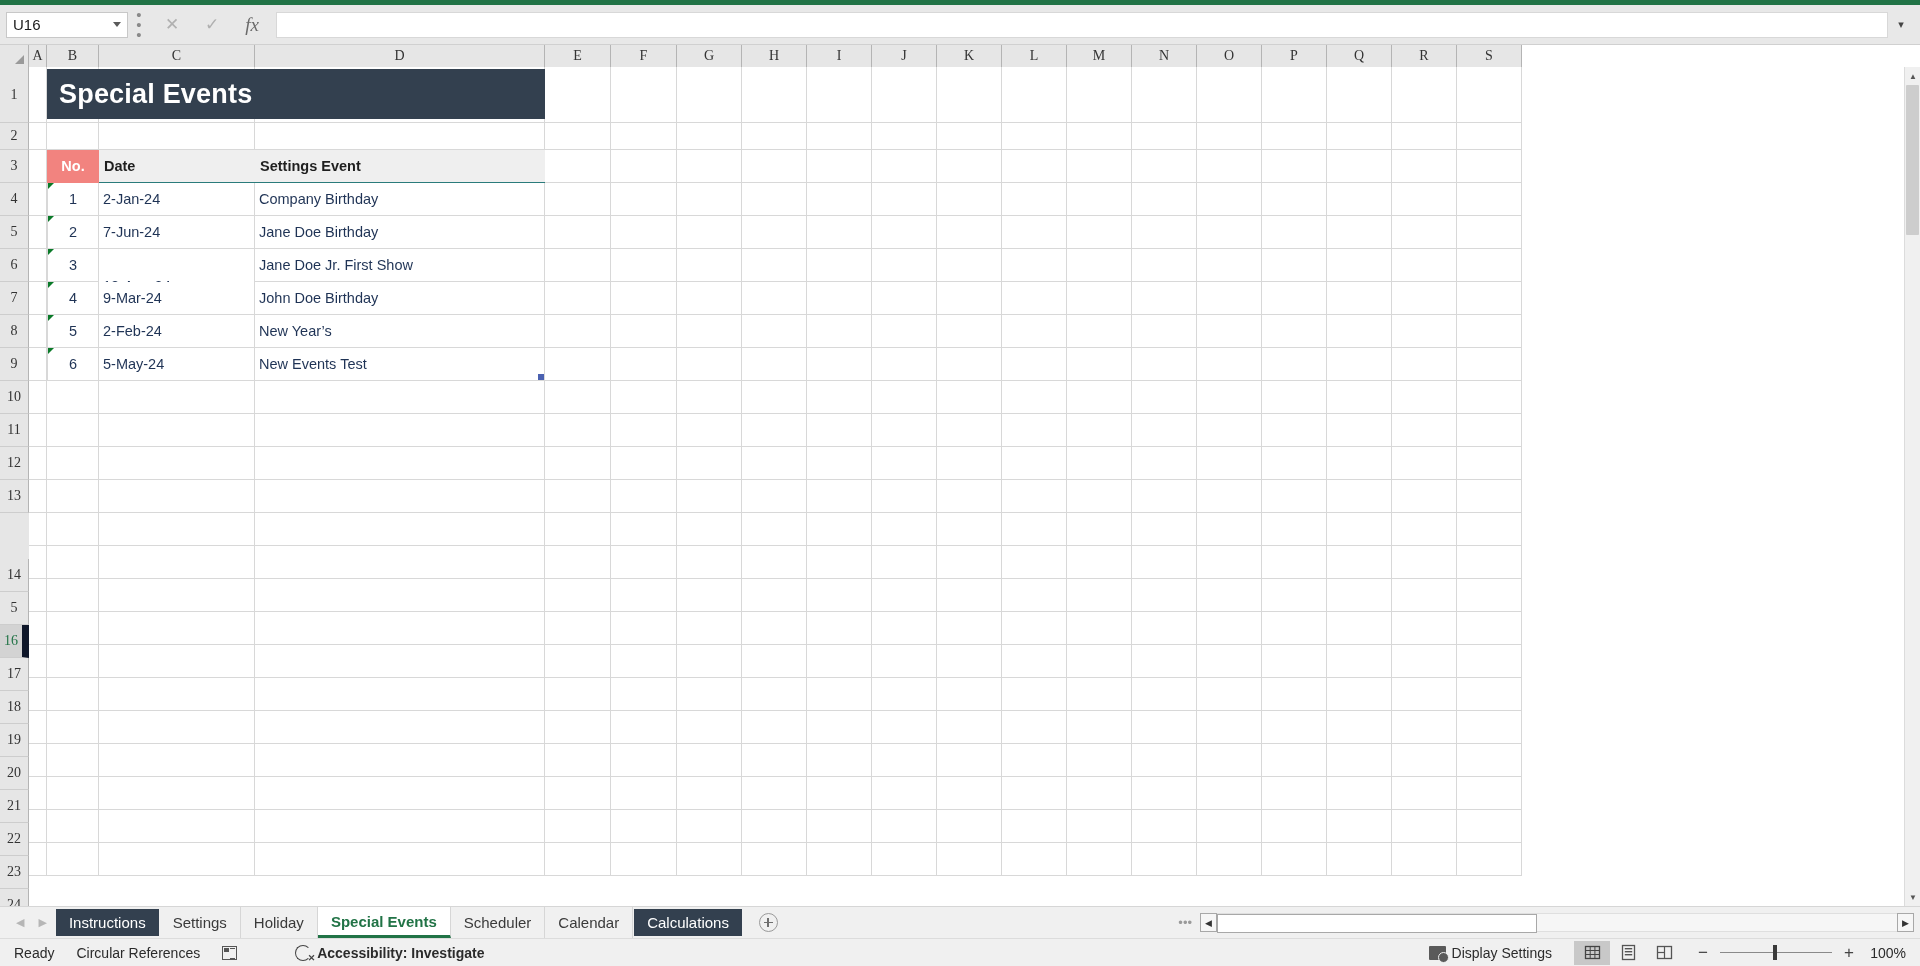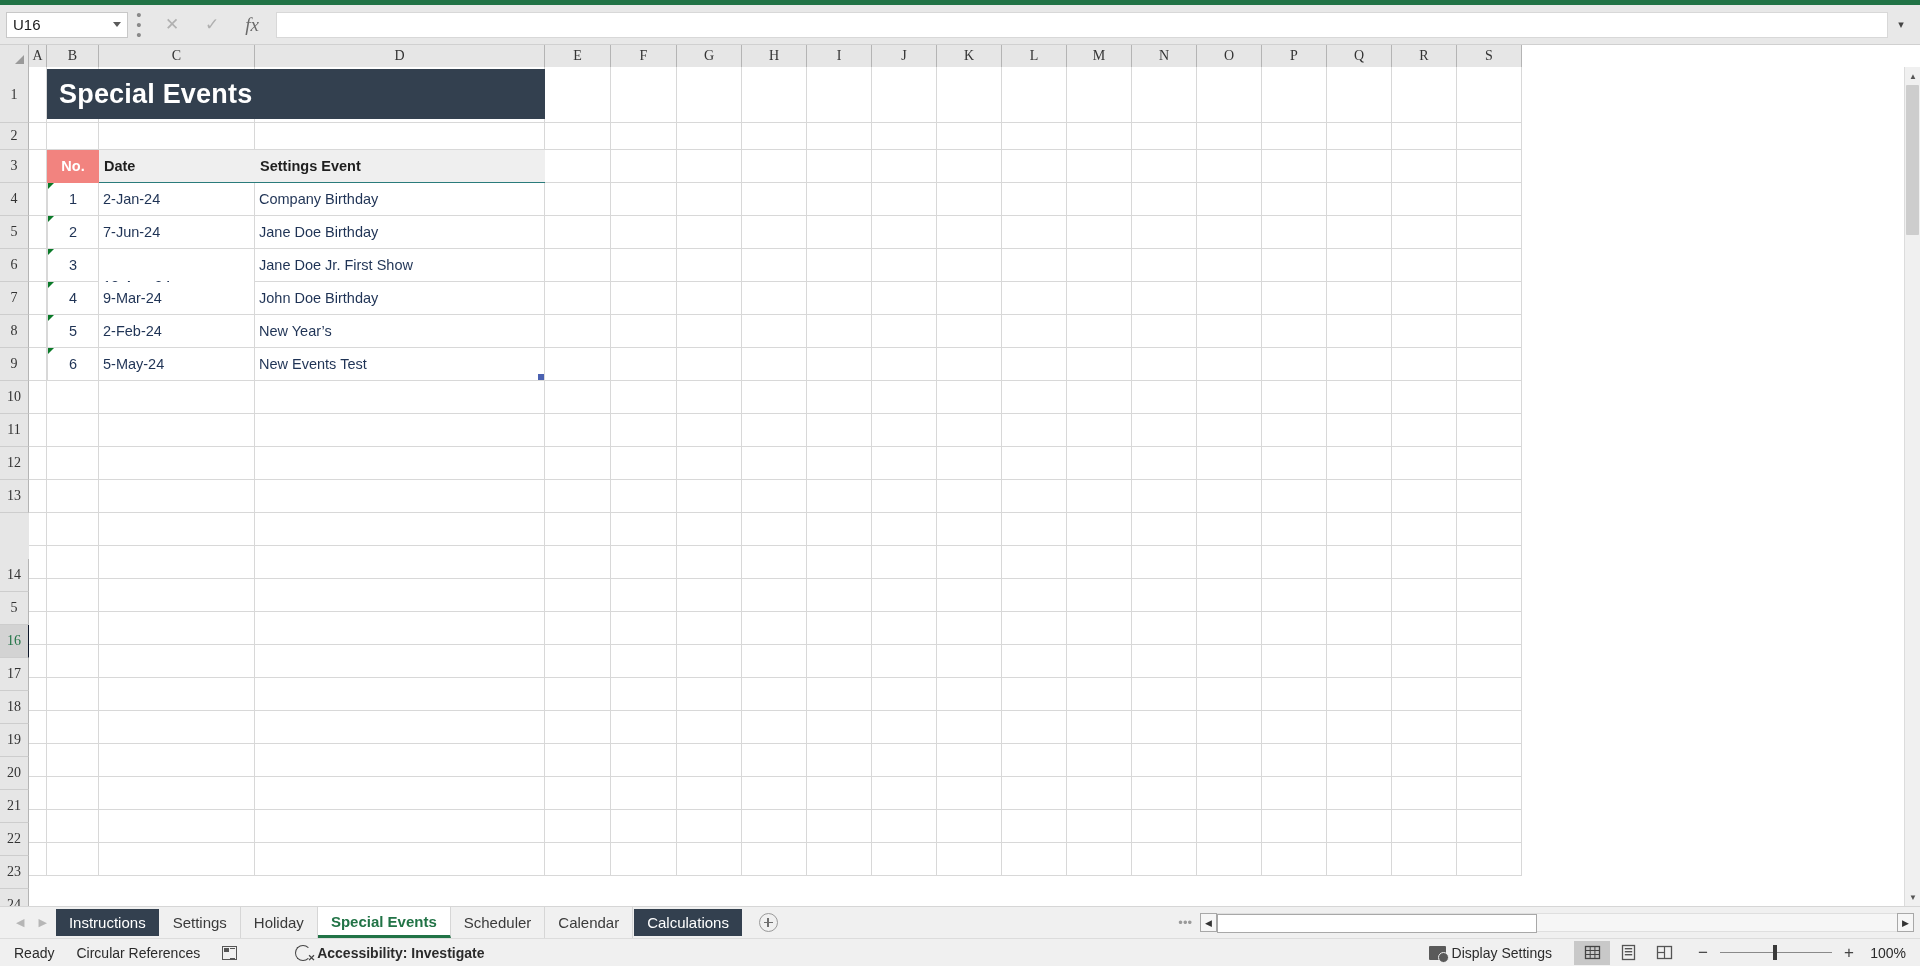--- a/index.html
+++ b/index.html
@@ -133,21 +133,21 @@
     border-right: 1px solid #b4b4b4;
     font-size: 14px;
     color: #333;
     display: flex; align-items: center; justify-content: center;
     font-family: "Liberation Serif", serif;
     position: relative;
   }
   .row-head.active {
     background: #d3d3d3;
     color: #217346;
-    border-right: 1px solid #0f172a;
+    border-right: 7px solid #0f172a;
   }
 
   
   .cells-layer {
     position: absolute;
     top: 22px; left: 29px;
     z-index: 2;
   }
   .grid-line-h {
     position: absolute;

